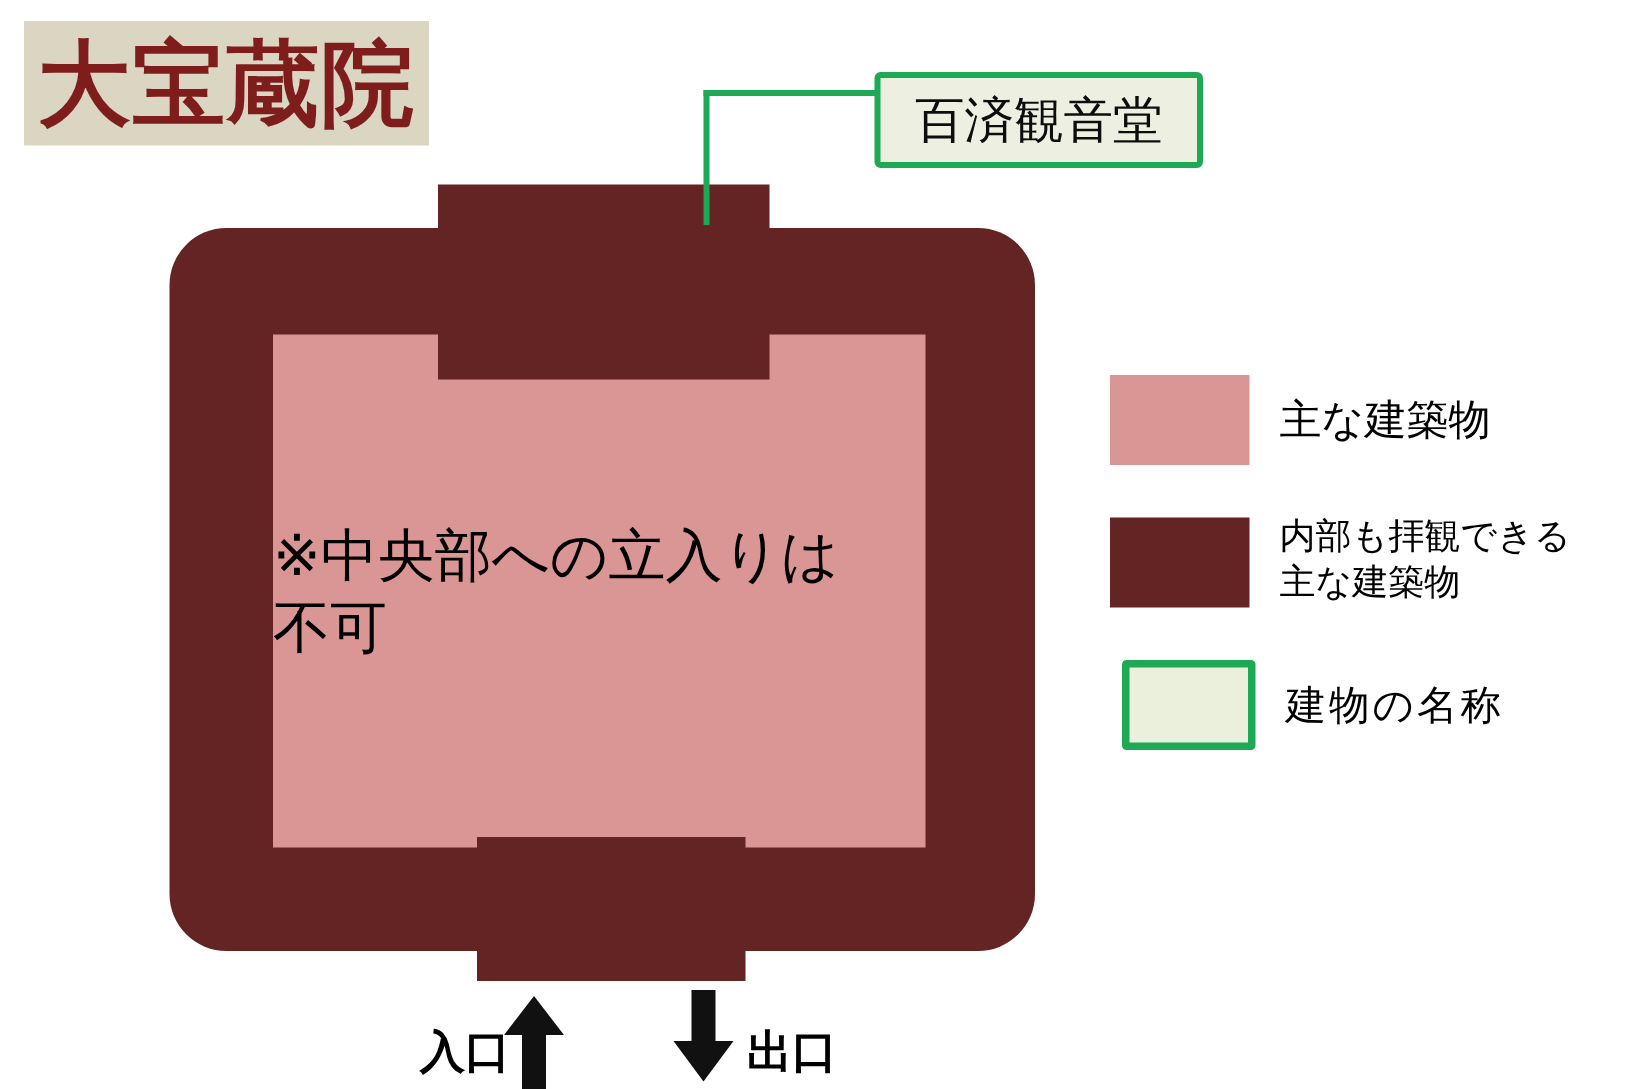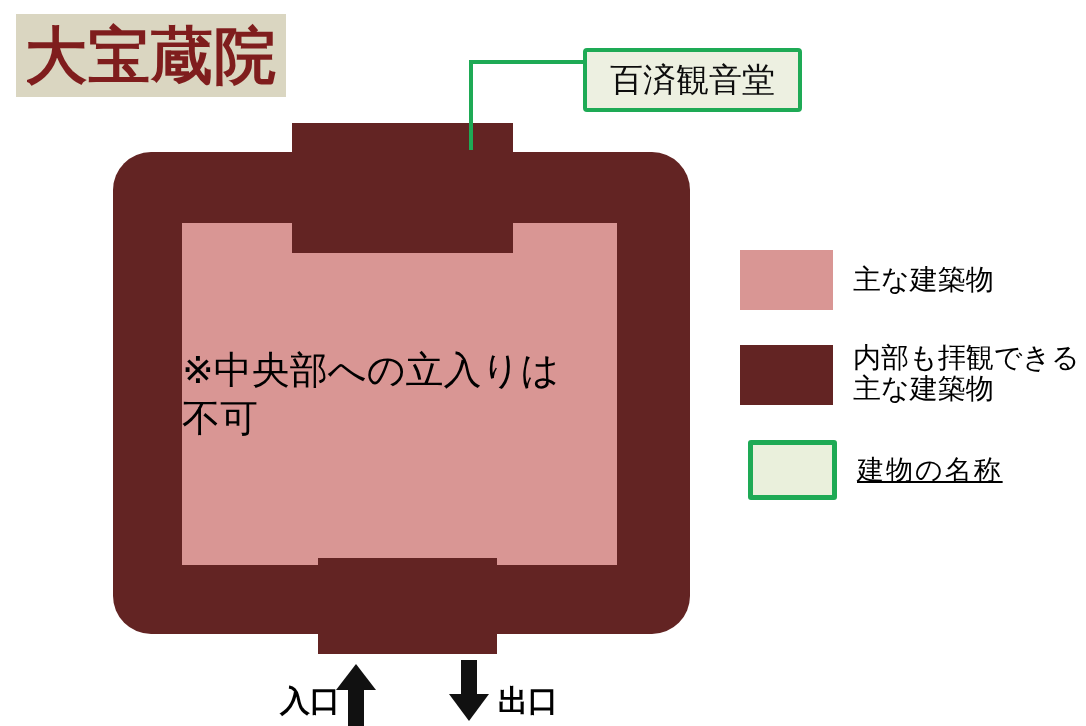--- a/index.html
+++ b/index.html
@@ -64,30 +64,30 @@
   .callout-box span{font-size:33px;color:#0d0d0d;}
 
   
   .lg-swatch-paid{left:740px;top:250px;width:93px;height:60px;background:#D99694;z-index:2;}
   .lg-label-paid{
     left:853px;top:250px;height:60px;display:flex;align-items:center;
     font-size:28px;z-index:2;
   }
   .lg-swatch-bld{left:740px;top:345px;width:93px;height:60px;background:#632423;z-index:2;}
   .lg-label-bld{
-    left:853px;top:342px;font-size:28px;line-height:31px;z-index:2;
+    left:853px;top:342px;font-size:24px;line-height:31px;z-index:2;
   }
   .lg-swatch-name{
     left:748px;top:440px;width:89px;height:60px;
     background:#EAF0DC;border:5px solid #1EAA55;border-radius:3px;
     box-sizing:border-box;z-index:2;
   }
   .lg-label-name{
     left:857px;top:440px;height:60px;display:flex;align-items:center;
-    font-size:27px;letter-spacing:2px;z-index:2;text-decoration:underline;
+    font-size:27px;letter-spacing:2px;z-index:2;
   }
 
   
   .arrow-up-head{
     left:336px;top:664px;width:0;height:0;
     border-left:20px solid transparent;border-right:20px solid transparent;
     border-bottom:26px solid #111;z-index:4;
   }
   .arrow-up-shaft{left:348px;top:688px;width:16px;height:38px;background:#111;z-index:4;}
   .arrow-down-shaft{left:461px;top:660px;width:16px;height:36px;background:#111;z-index:4;}

